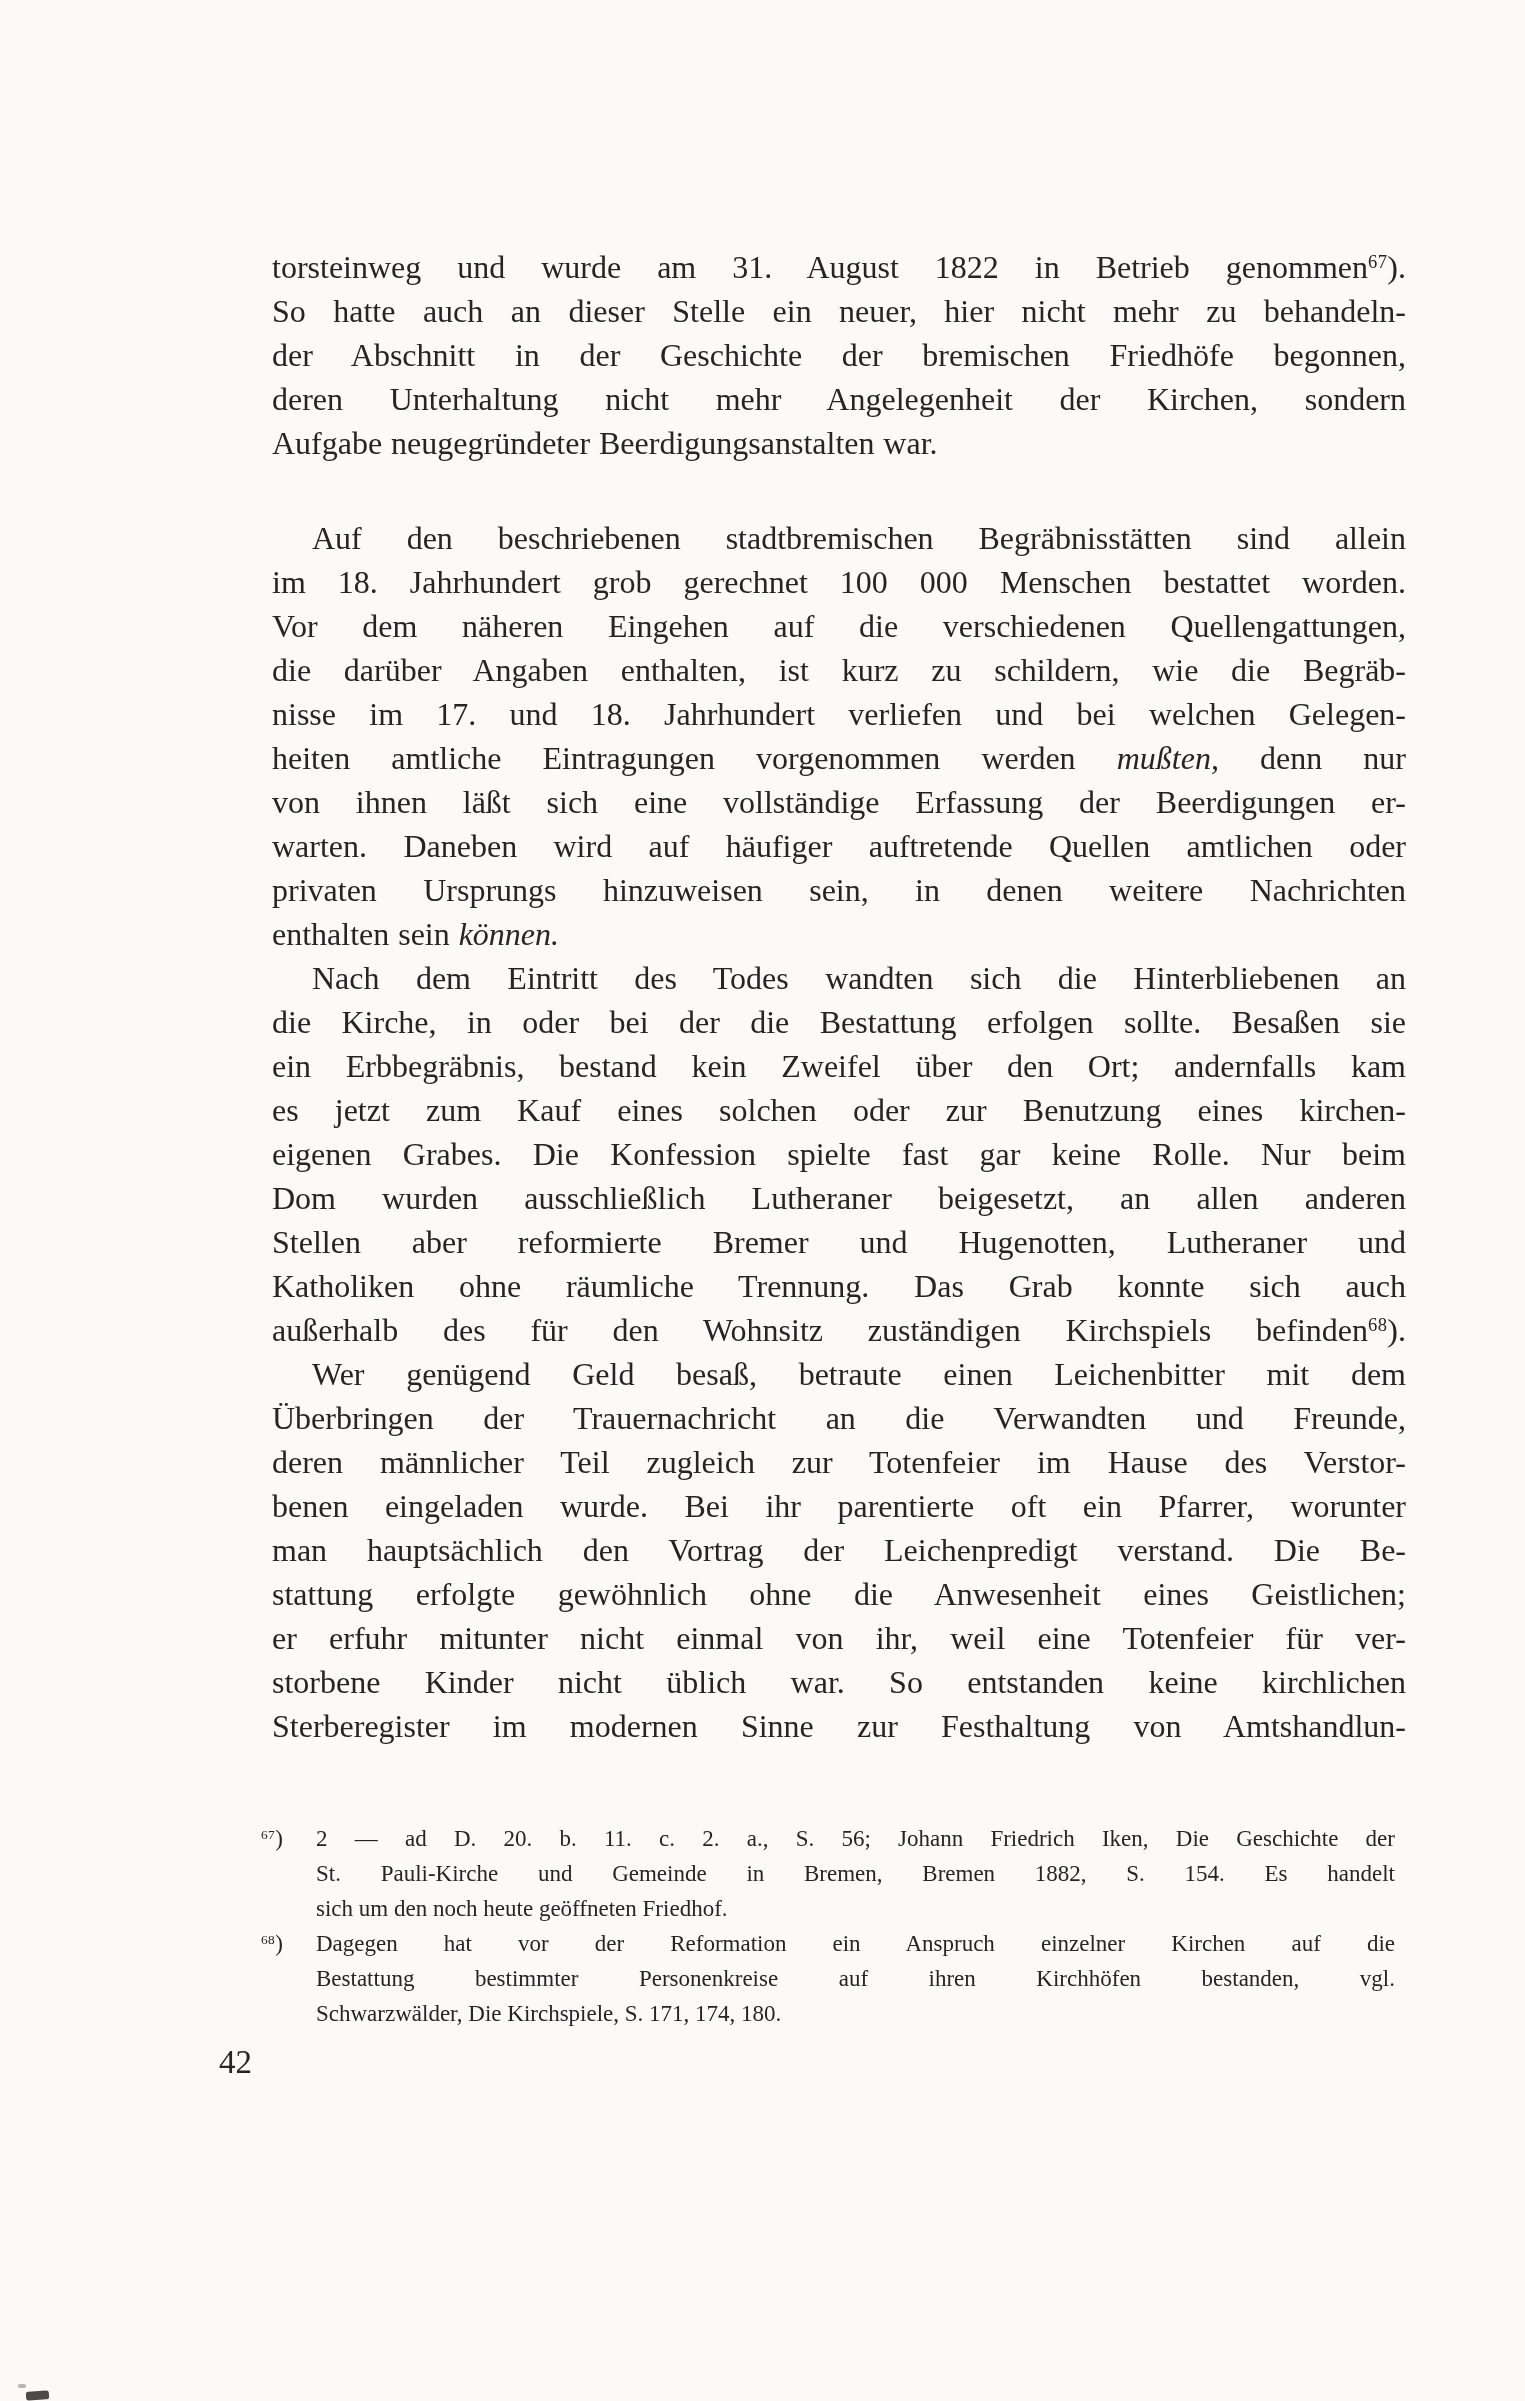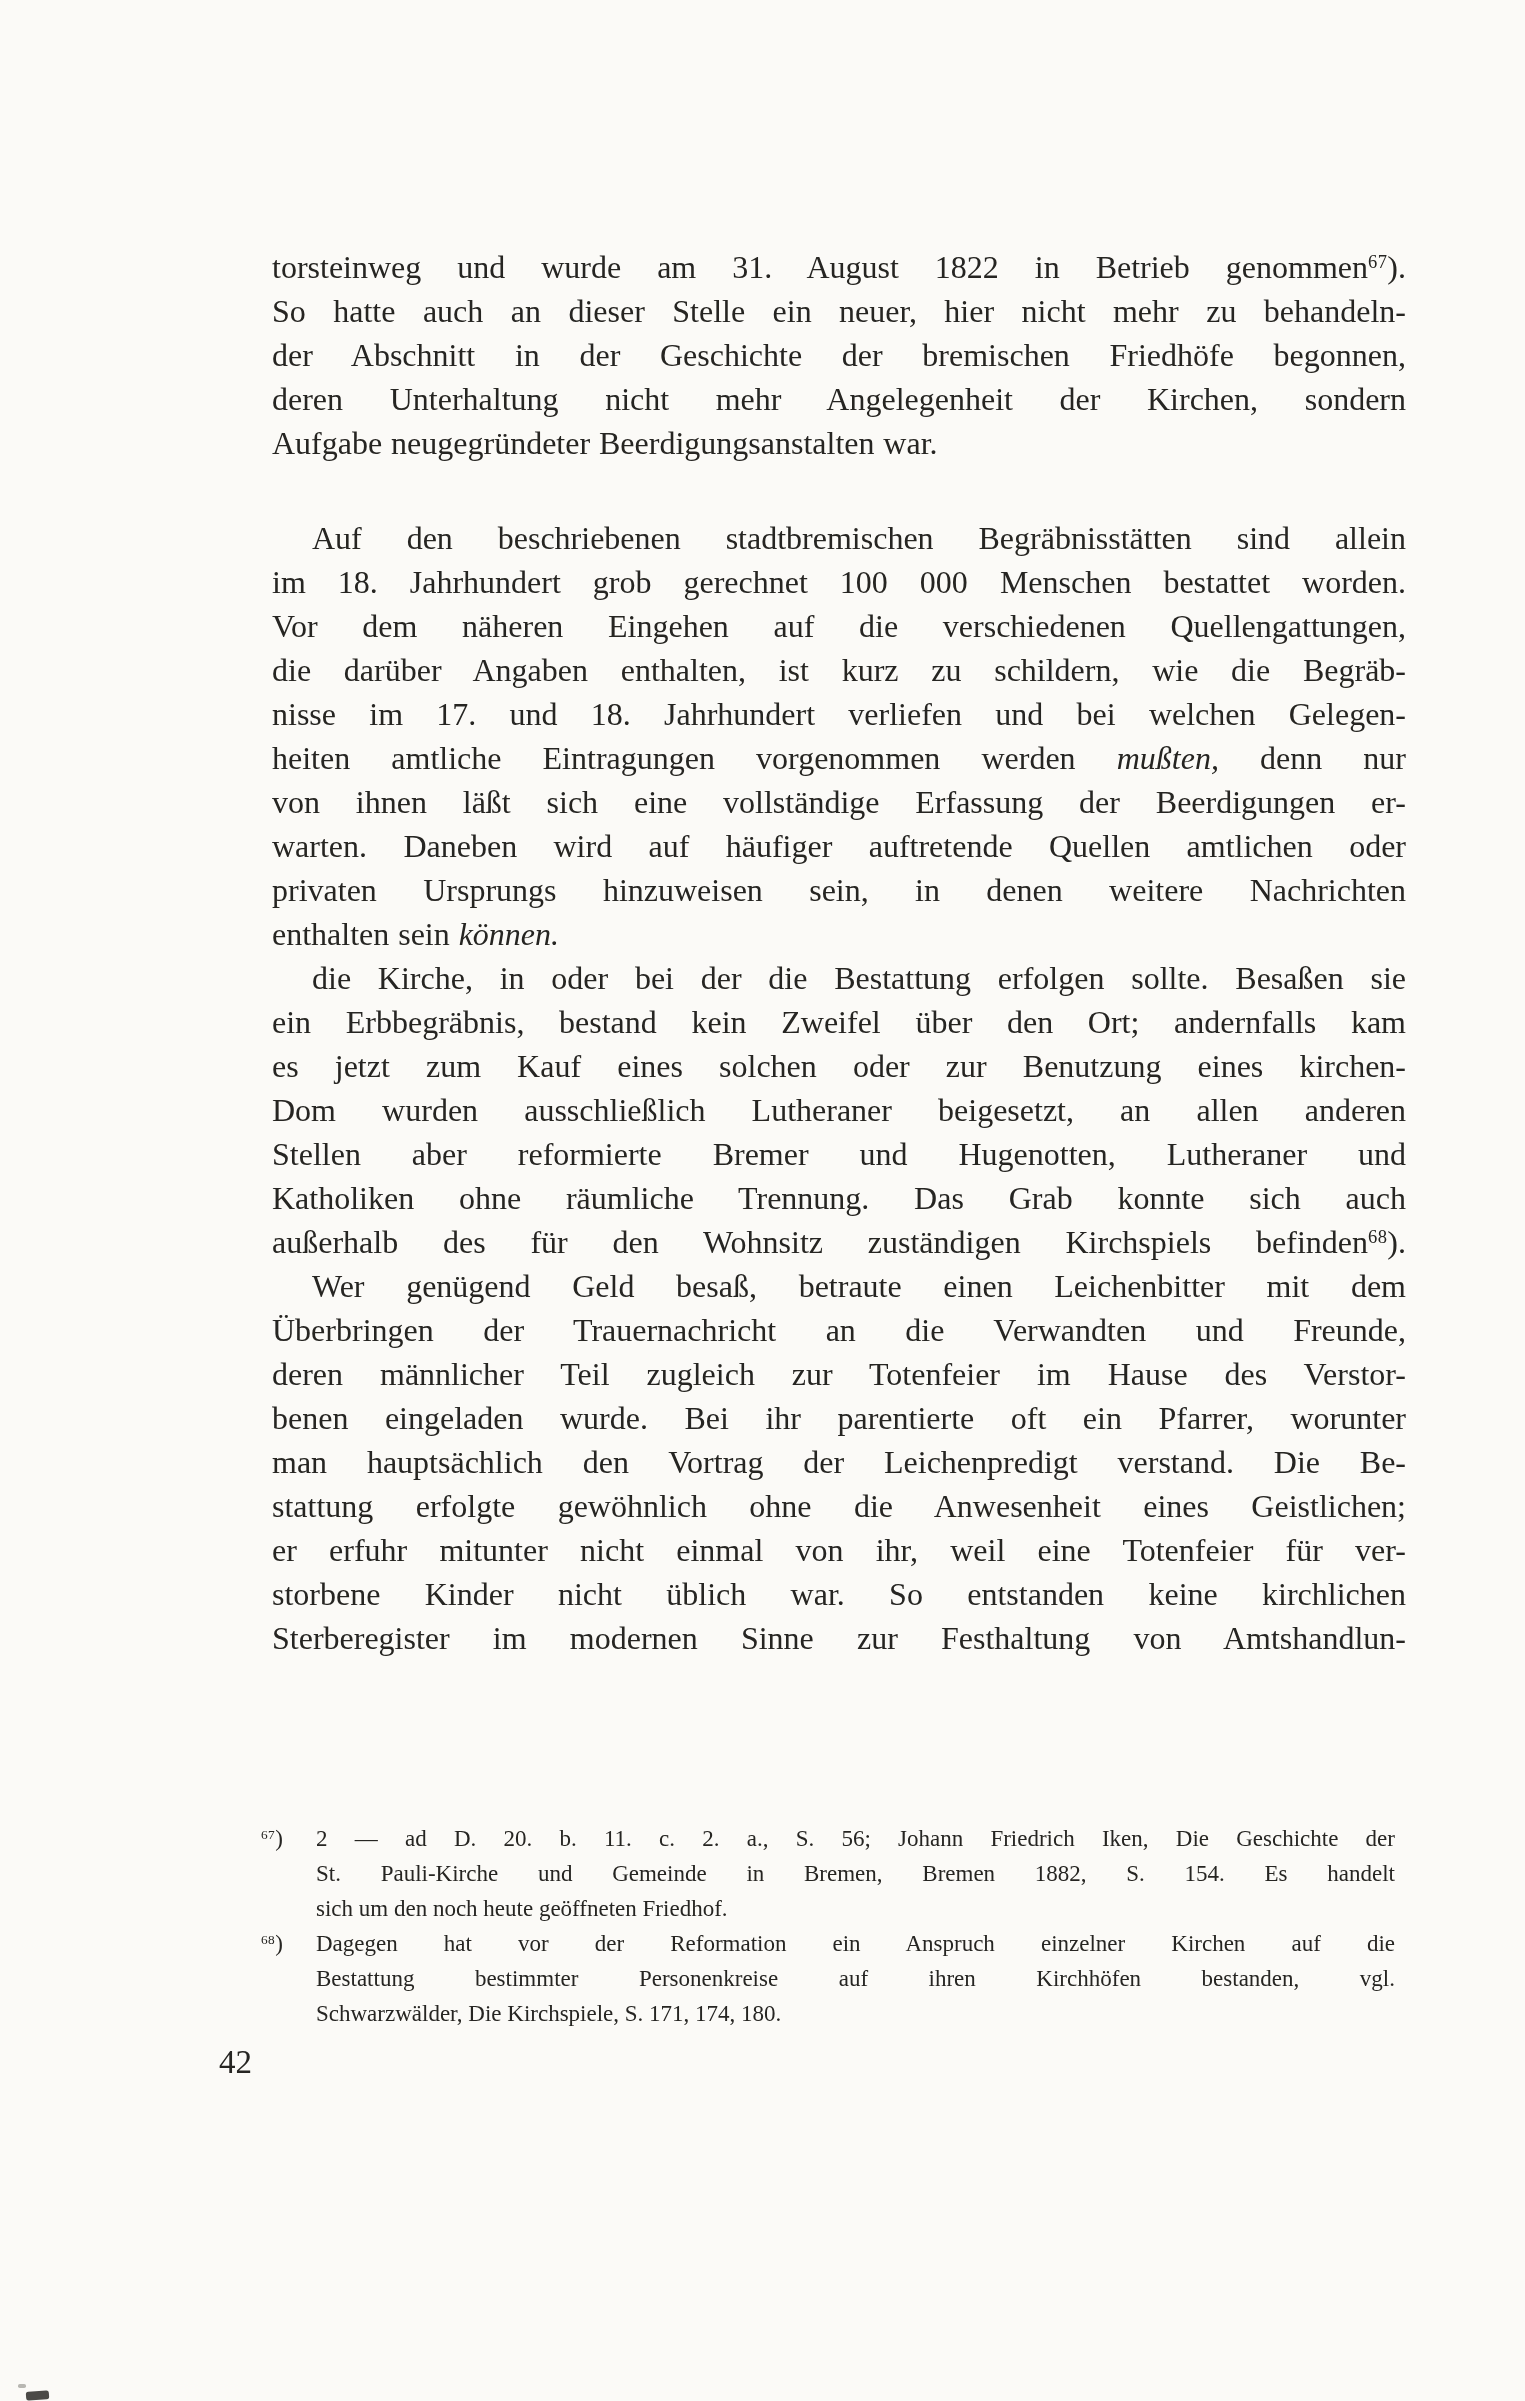--- a/index.html
+++ b/index.html
@@ -74,23 +74,25 @@
         <div class="line"><span>Vor dem näheren Eingehen auf die verschiedenen Quellengattungen,</span></div>
         <div class="line"><span>die darüber Angaben enthalten, ist kurz zu schildern, wie die Begräb-</span></div>
         <div class="line"><span>nisse im 17. und 18. Jahrhundert verliefen und bei welchen Gelegen-</span></div>
         <div class="line"><span>heiten amtliche Eintragungen vorgenommen werden </span><span class="it">mußten,</span><span> denn nur</span></div>
         <div class="line"><span>von ihnen läßt sich eine vollständige Erfassung der Beerdigungen er-</span></div>
         <div class="line"><span>warten. Daneben wird auf häufiger auftretende Quellen amtlichen oder</span></div>
         <div class="line"><span>privaten Ursprungs hinzuweisen sein, in denen weitere Nachrichten</span></div>
         <div class="line last"><span>enthalten sein </span><span class="it">können.</span></div>
       </div>
       <div class="para indent">
+        <div class="line"><span>Nach dem Eintritt des Todes wandten sich die Hinterbliebenen an</span></div>
         <div class="line"><span>die Kirche, in oder bei der die Bestattung erfolgen sollte. Besaßen sie</span></div>
         <div class="line"><span>ein Erbbegräbnis, bestand kein Zweifel über den Ort; andernfalls kam</span></div>
         <div class="line"><span>es jetzt zum Kauf eines solchen oder zur Benutzung eines kirchen-</span></div>
+        <div class="line"><span>eigenen Grabes. Die Konfession spielte fast gar keine Rolle. Nur beim</span></div>
         <div class="line"><span>Dom wurden ausschließlich Lutheraner beigesetzt, an allen anderen</span></div>
         <div class="line"><span>Stellen aber reformierte Bremer und Hugenotten, Lutheraner und</span></div>
         <div class="line"><span>Katholiken ohne räumliche Trennung. Das Grab konnte sich auch</span></div>
         <div class="line"><span>außerhalb des für den Wohnsitz zuständigen Kirchspiels befinden</span><span class="sup">68</span><span>).</span></div>
       </div>
       <div class="para indent">
         <div class="line"><span>Wer genügend Geld besaß, betraute einen Leichenbitter mit dem</span></div>
         <div class="line"><span>Überbringen der Trauernachricht an die Verwandten und Freunde,</span></div>
         <div class="line"><span>deren männlicher Teil zugleich zur Totenfeier im Hause des Verstor-</span></div>
         <div class="line"><span>benen eingeladen wurde. Bei ihr parentierte oft ein Pfarrer, worunter</span></div>

